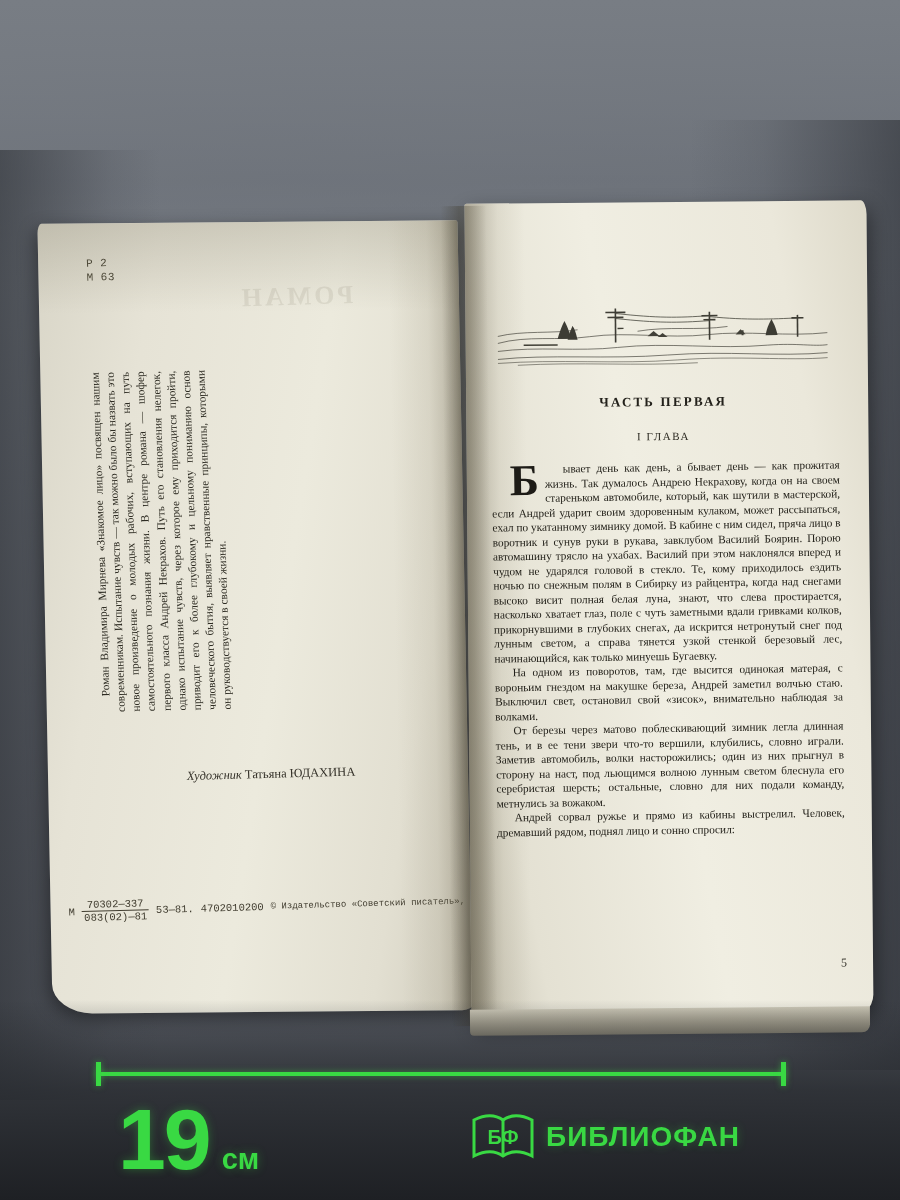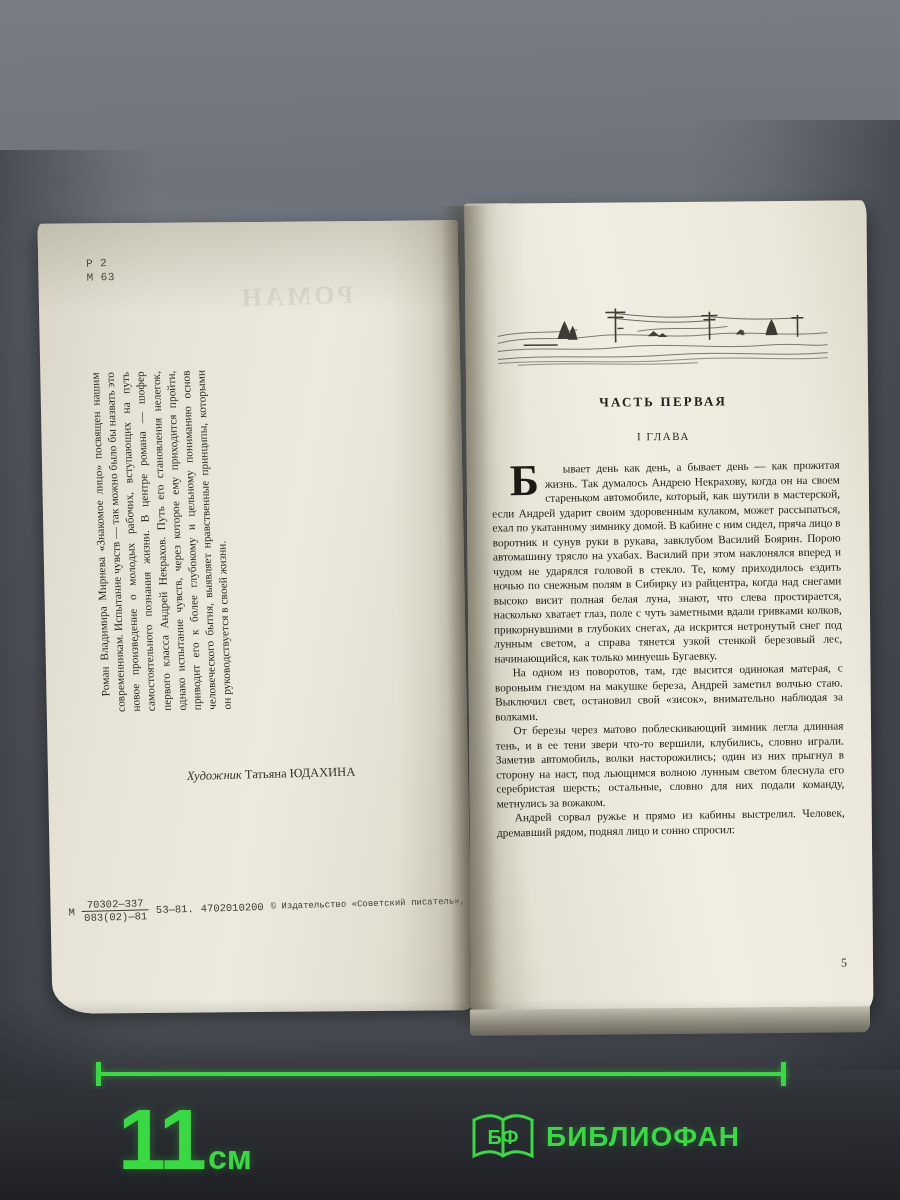--- a/index.html
+++ b/index.html
@@ -309,23 +309,23 @@
     bottom: 18px;
     font-family: "Liberation Sans", sans-serif;
     font-size: 86px;
     font-weight: 700;
     color: #39d943;
     letter-spacing: -2px;
     line-height: 1;
     text-shadow: 0 0 10px rgba(57,217,67,0.35);
   }
   .wm-size .unit {
-    font-size: 34px;
+    font-size: 29px;
     letter-spacing: 0;
-    margin-left: 3px;
+    margin-left: 12px;
   }
   .wm-brand {
     position: absolute;
     left: 470px;
     bottom: 32px;
     display: flex;
     align-items: center;
     gap: 10px;
   }
   .wm-logo {
@@ -454,21 +454,21 @@
 
   <div class="bg-bottom"></div>
 
   <div class="ruler">
     <div class="ruler-line"></div>
     <div class="ruler-cap left"></div>
     <div class="ruler-cap right"></div>
   </div>
 
   <div class="wm-size">
-    <span>11</span><span class="unit">см</span>
+    <span>19</span><span class="unit">см</span>
   </div>
 
   <div class="wm-brand">
     <div class="wm-logo">
       <svg viewBox="0 0 66 62" width="66" height="62">
         <g fill="none" stroke="#39d943" stroke-width="3">
           <path d="M4 14 C16 8 26 9 33 14 C40 9 50 8 62 14 L62 50 C50 44 40 45 33 50 C26 45 16 44 4 50 Z"></path>
           <path d="M33 14 L33 50"></path>
         </g>
         <text x="33" y="38" text-anchor="middle" font-family="Liberation Sans, sans-serif" font-size="20" font-weight="bold" fill="#39d943">БФ</text>

